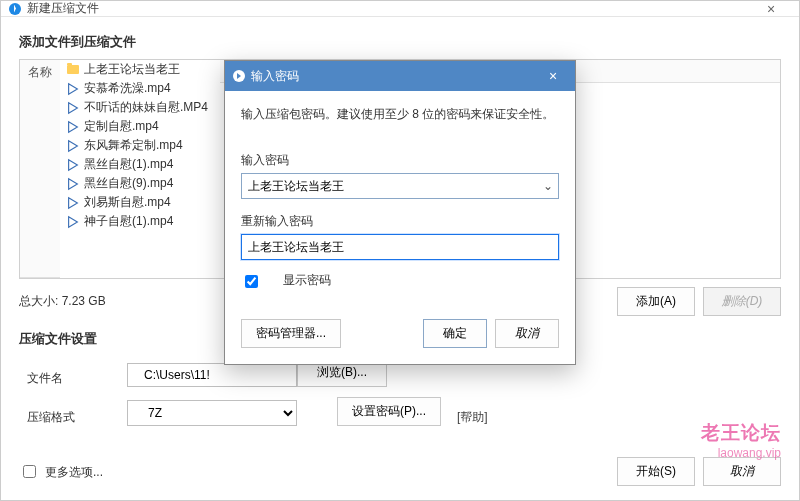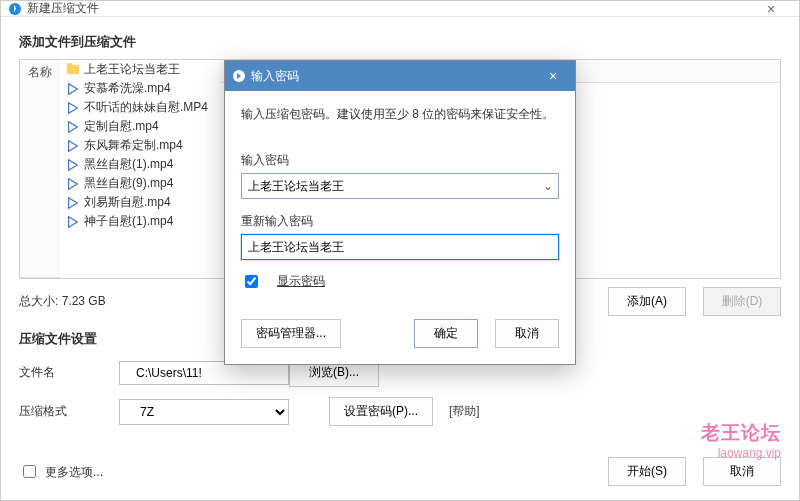--- a/index.html
+++ b/index.html
@@ -24,24 +24,24 @@
   .row { display: flex; align-items: center; padding: 2px 6px; height: 19px; }
   .row .icon { width: 14px; height: 14px; margin-right: 4px; display: inline-flex; align-items: center; justify-content: center; }
   .folder-icon { background: #ffcf5c; width: 12px; height: 9px; border-radius: 1px; position: relative; }
   .folder-icon::before { content: ""; position: absolute; top: -2px; left: 0; width: 5px; height: 2px; background: #ffcf5c; border-radius: 1px 1px 0 0; }
   .path-cell { white-space: nowrap; overflow: hidden; text-overflow: ellipsis; color: #444; }
 
   .total-row { display: flex; align-items: center; margin-top: 8px; }
   .total-row .sp { flex: 1; }
   .btn { background: #fdfdfd; border: 1px solid #c8c8c8; padding: 5px 14px; font-size: 12px; cursor: pointer; min-width: 78px; text-align: center; }
   .btn[disabled] { color: #aaa; background: #f3f3f3; }
-  .btn + .btn { margin-left: 17px; }
+  .btn + .btn { margin-left: 8px; font-style: italic; }
 
   .settings { margin-top: 14px; }
-  .form-row { display: flex; align-items: center; margin: 10px 0; }
+  .form-row { display: flex; align-items: flex-end; margin: 10px 8px; }
   .form-row .lbl { width: 100px; color: #333; }
   .form-row input[type=text], .form-row select { border: 1px solid #bfbfbf; padding: 4px 16px; font-size: 12px; background: #fff; }
   .form-row .fname { width: 170px; }
   .form-row .fmtsel { width: 170px; }
 
   .link-help { color: #404040; cursor: pointer; margin-left: 16px; }
   .overlap-btn { margin-left: 40px; }
 
   .bottom-bar { position: absolute; left: 0; right: 0; bottom: 0; padding: 10px 18px 14px; display: flex; align-items: center; border-top: none; }
   .bottom-bar .sp { flex: 1; }
@@ -59,21 +59,21 @@
   .modal-titlebar .m-icon::after { content: ""; position: absolute; left: 4px; top: 3px; width: 0; height: 0; border-left: 4px solid #4f87c5; border-top: 3px solid transparent; border-bottom: 3px solid transparent; }
   .modal-titlebar .m-title { flex: 1; font-size: 12px; }
   .modal-titlebar .m-close { width: 28px; text-align: center; color: #fff; font-size: 14px; cursor: pointer; }
   .modal-body { padding: 14px 16px 16px; }
   .m-instr { color: #333; margin-bottom: 28px; line-height: 1.6; }
   .m-label { margin: 8px 0 4px; color: #333; }
   .m-input-wrap { position: relative; }
   .m-input { width: 100%; border: 1px solid #8aa7c7; padding: 5px 22px 5px 6px; font-size: 12px; }
   .m-input.focus { border-color: #1a73e8; outline: 1px solid #cfe3ff; }
   .dd-caret { position: absolute; right: 6px; top: 6px; color: #555; pointer-events: none; }
-  .m-chk { margin-top: 12px; display: inline-flex; align-items: center; gap: 16px; text-decoration: underline; }
+  .m-chk { margin-top: 12px; display: inline-flex; gap: 22px; }
   .modal-actions { display: flex; align-items: center; margin-top: 28px; }
   .modal-actions .sp { flex: 1; }
   .modal-actions .btn { min-width: 64px; }
   .modal-actions .btn.primary { border-color: #8aa7c7; }
   .mgr-btn { min-width: 110px; }
 </style>
 </head>
 <body>
 
 <div class="main-win">

